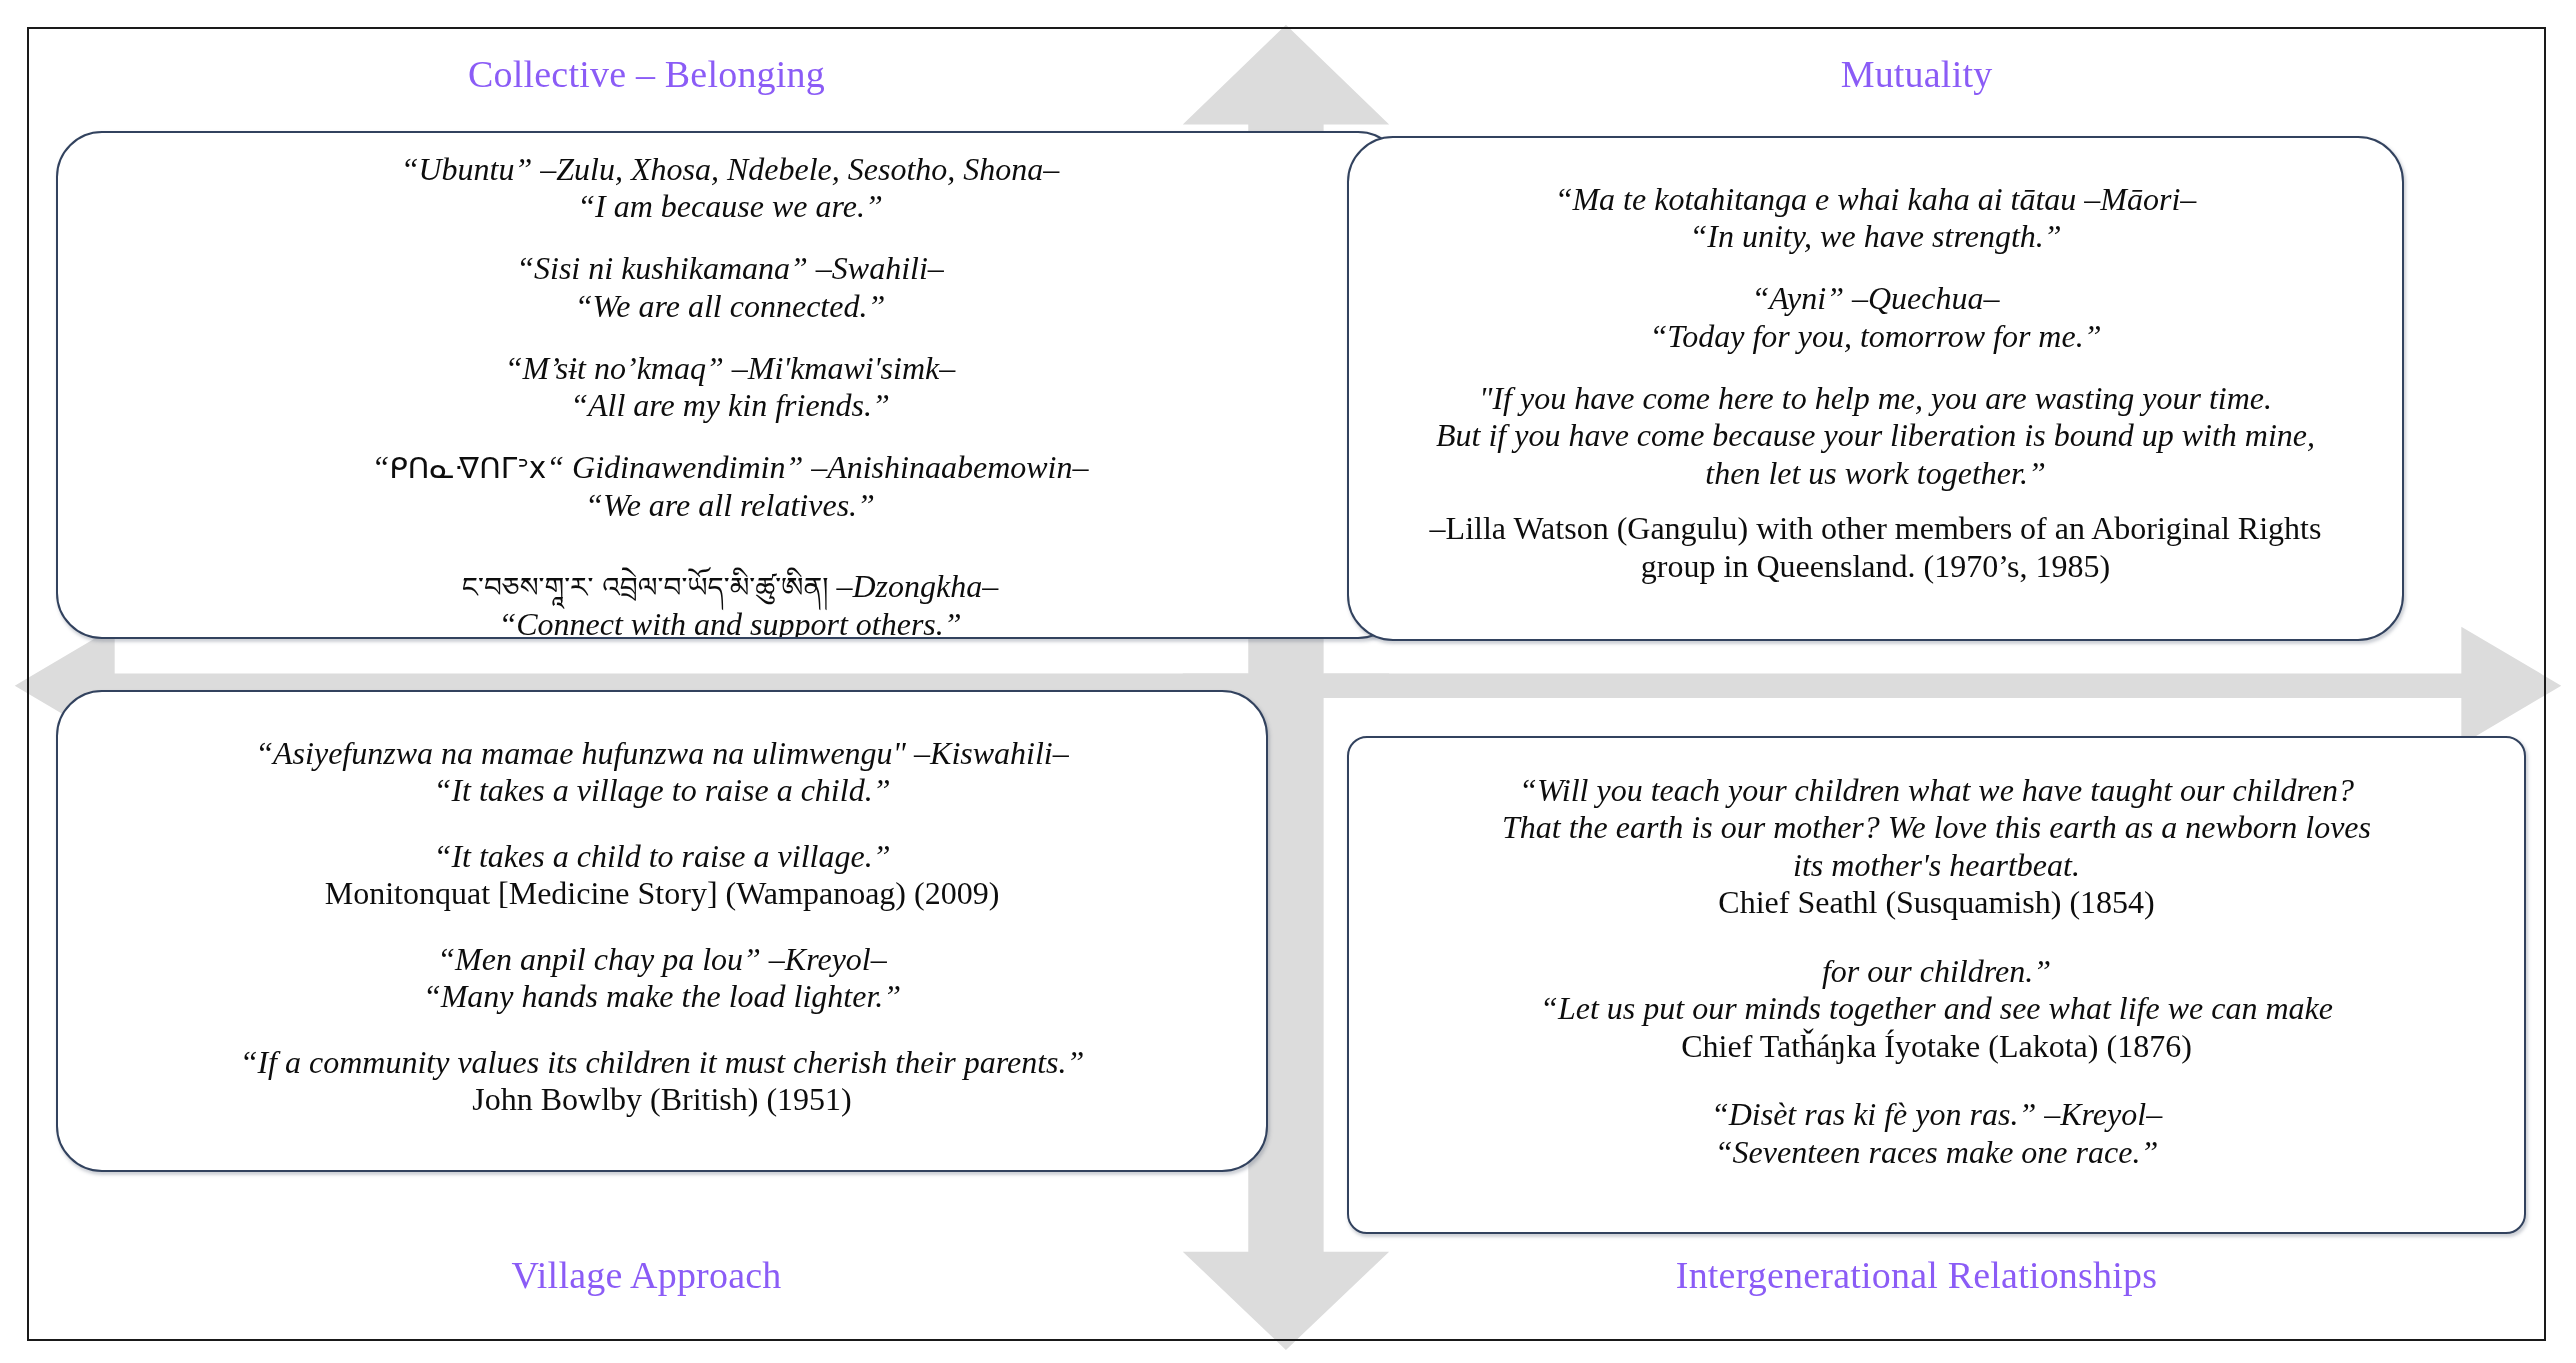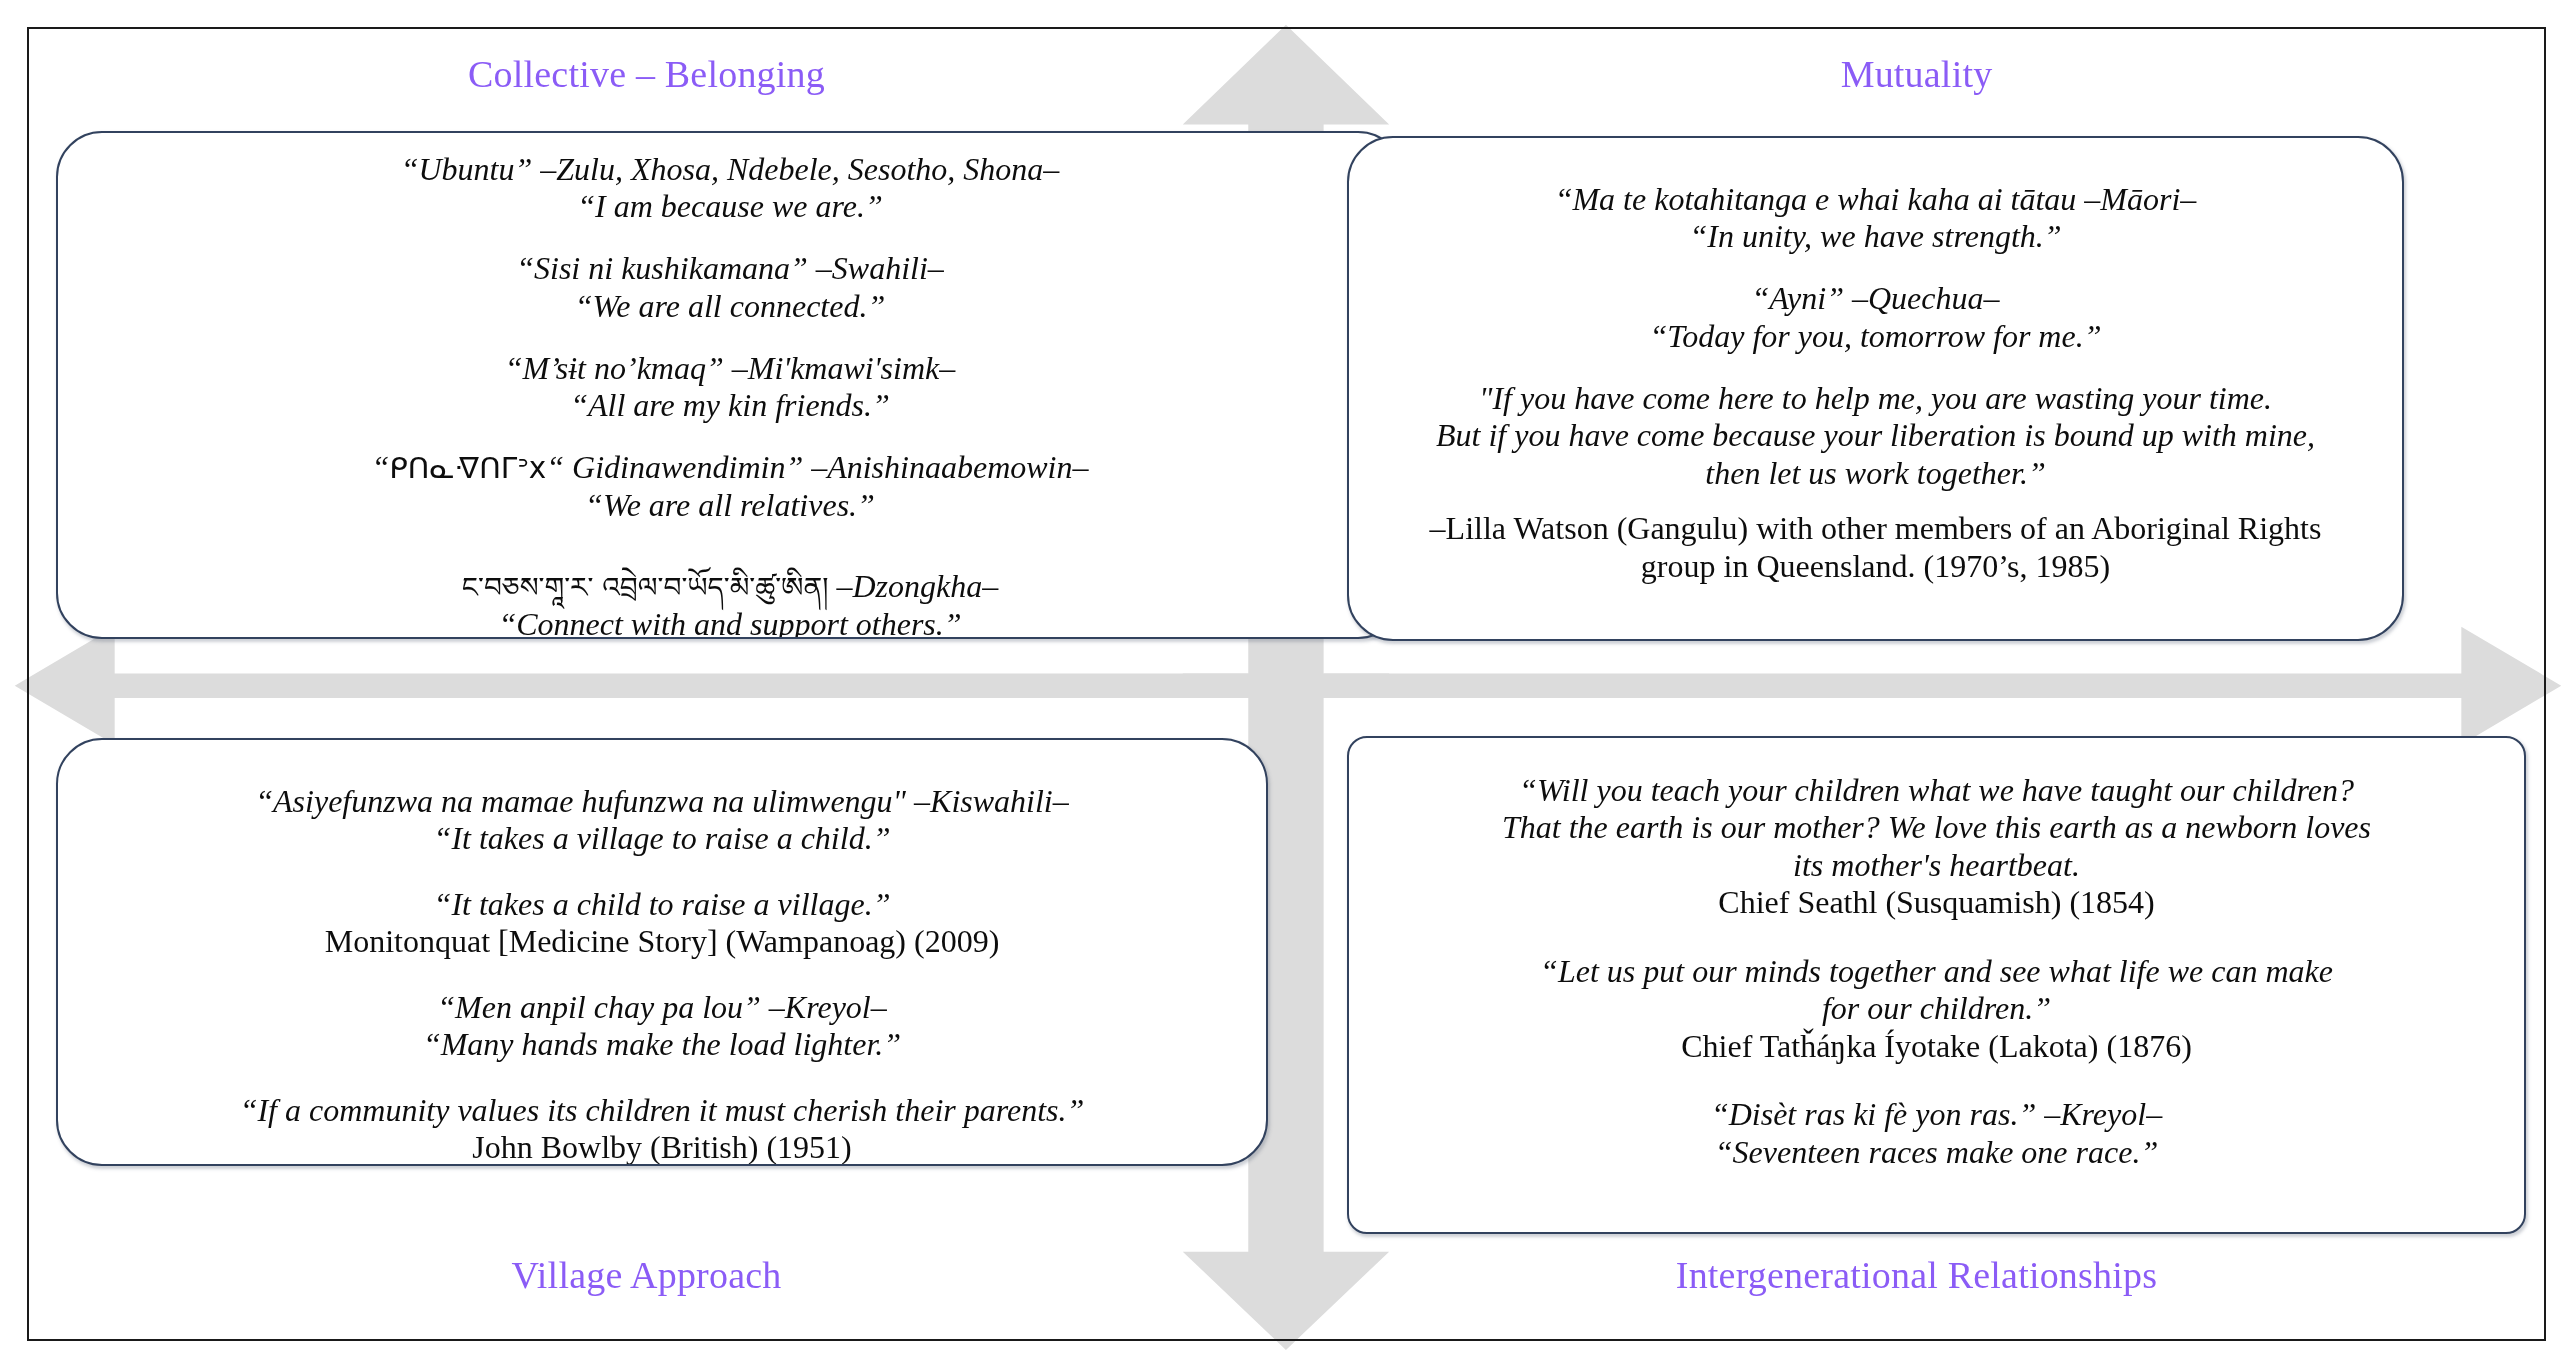--- a/index.html
+++ b/index.html
@@ -66,21 +66,21 @@
     box-sizing: border-box;
     border: 2.5px solid #32425e;
     border-radius: 46px;
     background: #ffffff;
     box-shadow: 1.6px 2.5px 3.3px rgba(90,100,120,0.30);
     padding: 18px 28px;
     overflow: hidden;
   }
   #box-tl { left: 56px;   top: 131px;  width: 1348px; height: 508px; }
   #box-tr { left: 1347px; top: 136px;  width: 1057px; height: 505px; }
-  #box-bl { left: 56px;   top: 738px;  width: 1212px; height: 428px; }
+  #box-bl { left: 56px;   top: 690px;  width: 1212px; height: 482px; }
   #box-br { left: 1347px; top: 736px;  width: 1179px; height: 498px; }
 
   .quote-group {
     text-align: center;
     margin: 0 0 21px 0;
   }
   .quote-group:last-child { margin-bottom: 0; }
 
   .line {
     font-size: 32px;
@@ -211,22 +211,22 @@
   <div class="quote-box" id="box-br" style="padding-top:34px;border-radius:20px;">
 
     <div class="quote-group">
       <div class="line">“Will you teach your children what we have taught our children?</div>
       <div class="line">That the earth is our mother? We love this earth as a newborn loves</div>
       <div class="line">its mother's heartbeat.</div>
       <div class="line upright">Chief Seathl (Susquamish) (1854)</div>
     </div>
 
     <div class="quote-group">
+      <div class="line">for our children.”</div>
       <div class="line">“Let us put our minds together and see what life we can make</div>
-      <div class="line">for our children.”</div>
       <div class="line upright">Chief Tatȟáŋka Íyotake (Lakota) (1876)</div>
     </div>
 
     <div class="quote-group">
       <div class="line">“Disèt ras ki fè yon ras.” –Kreyol–</div>
       <div class="line">“Seventeen races make one race.”</div>
     </div>
 
   </div>
 

